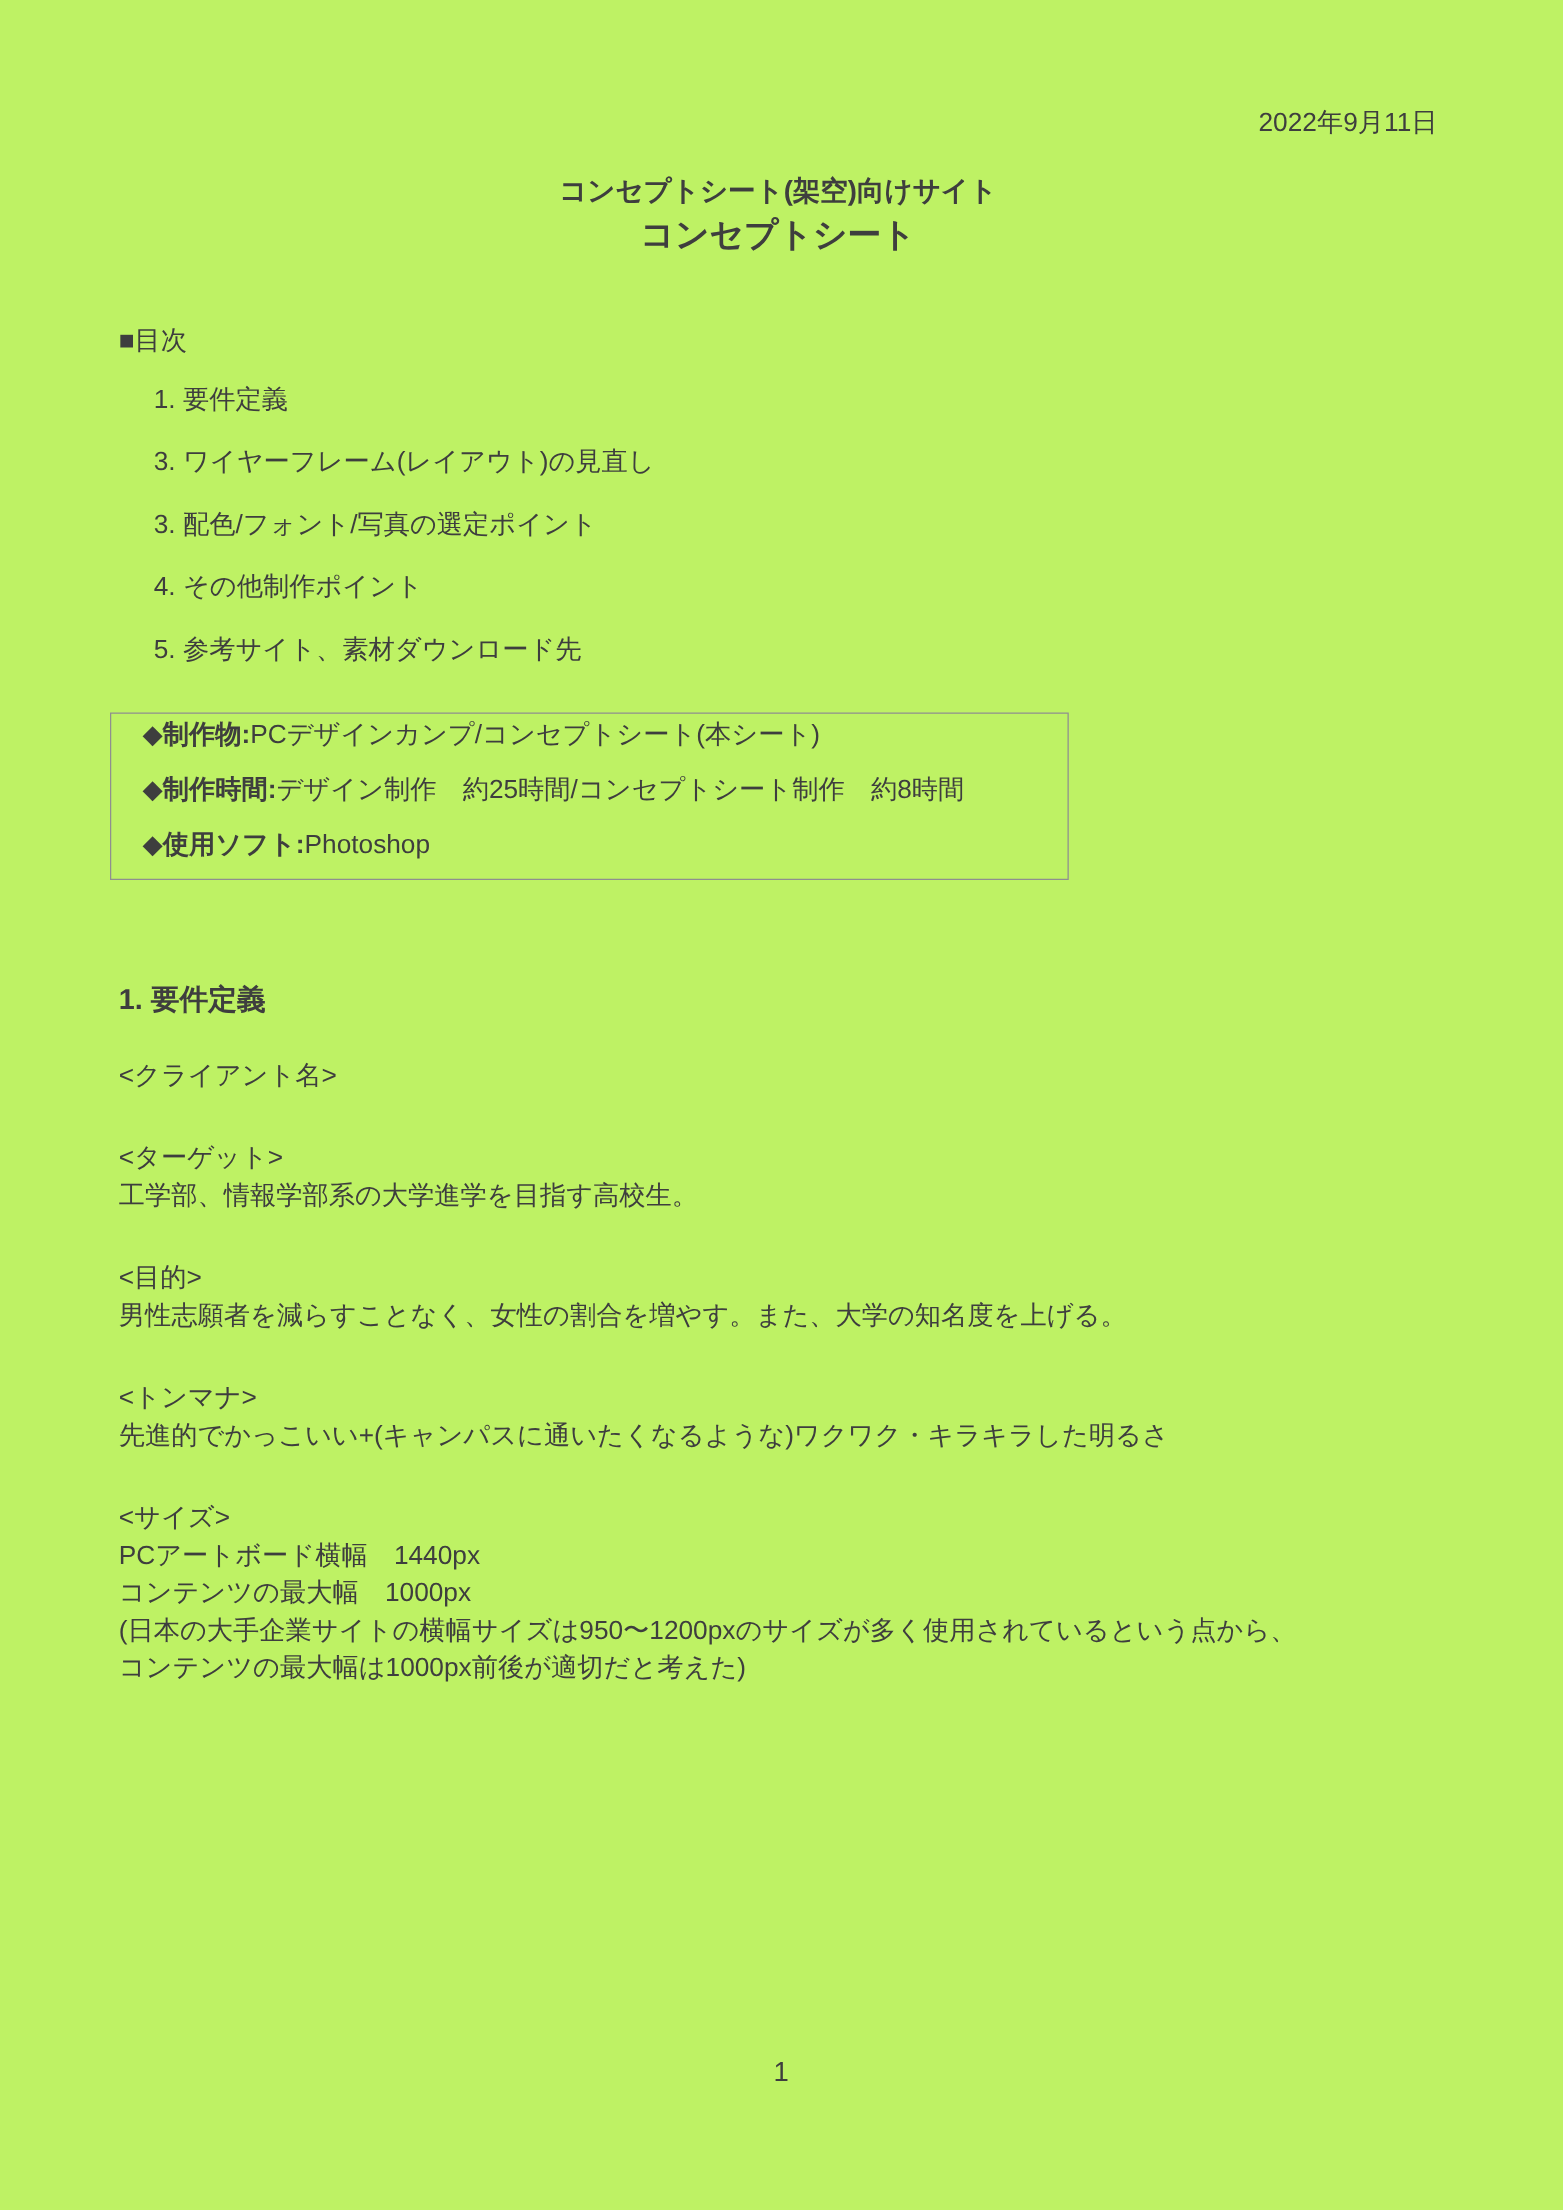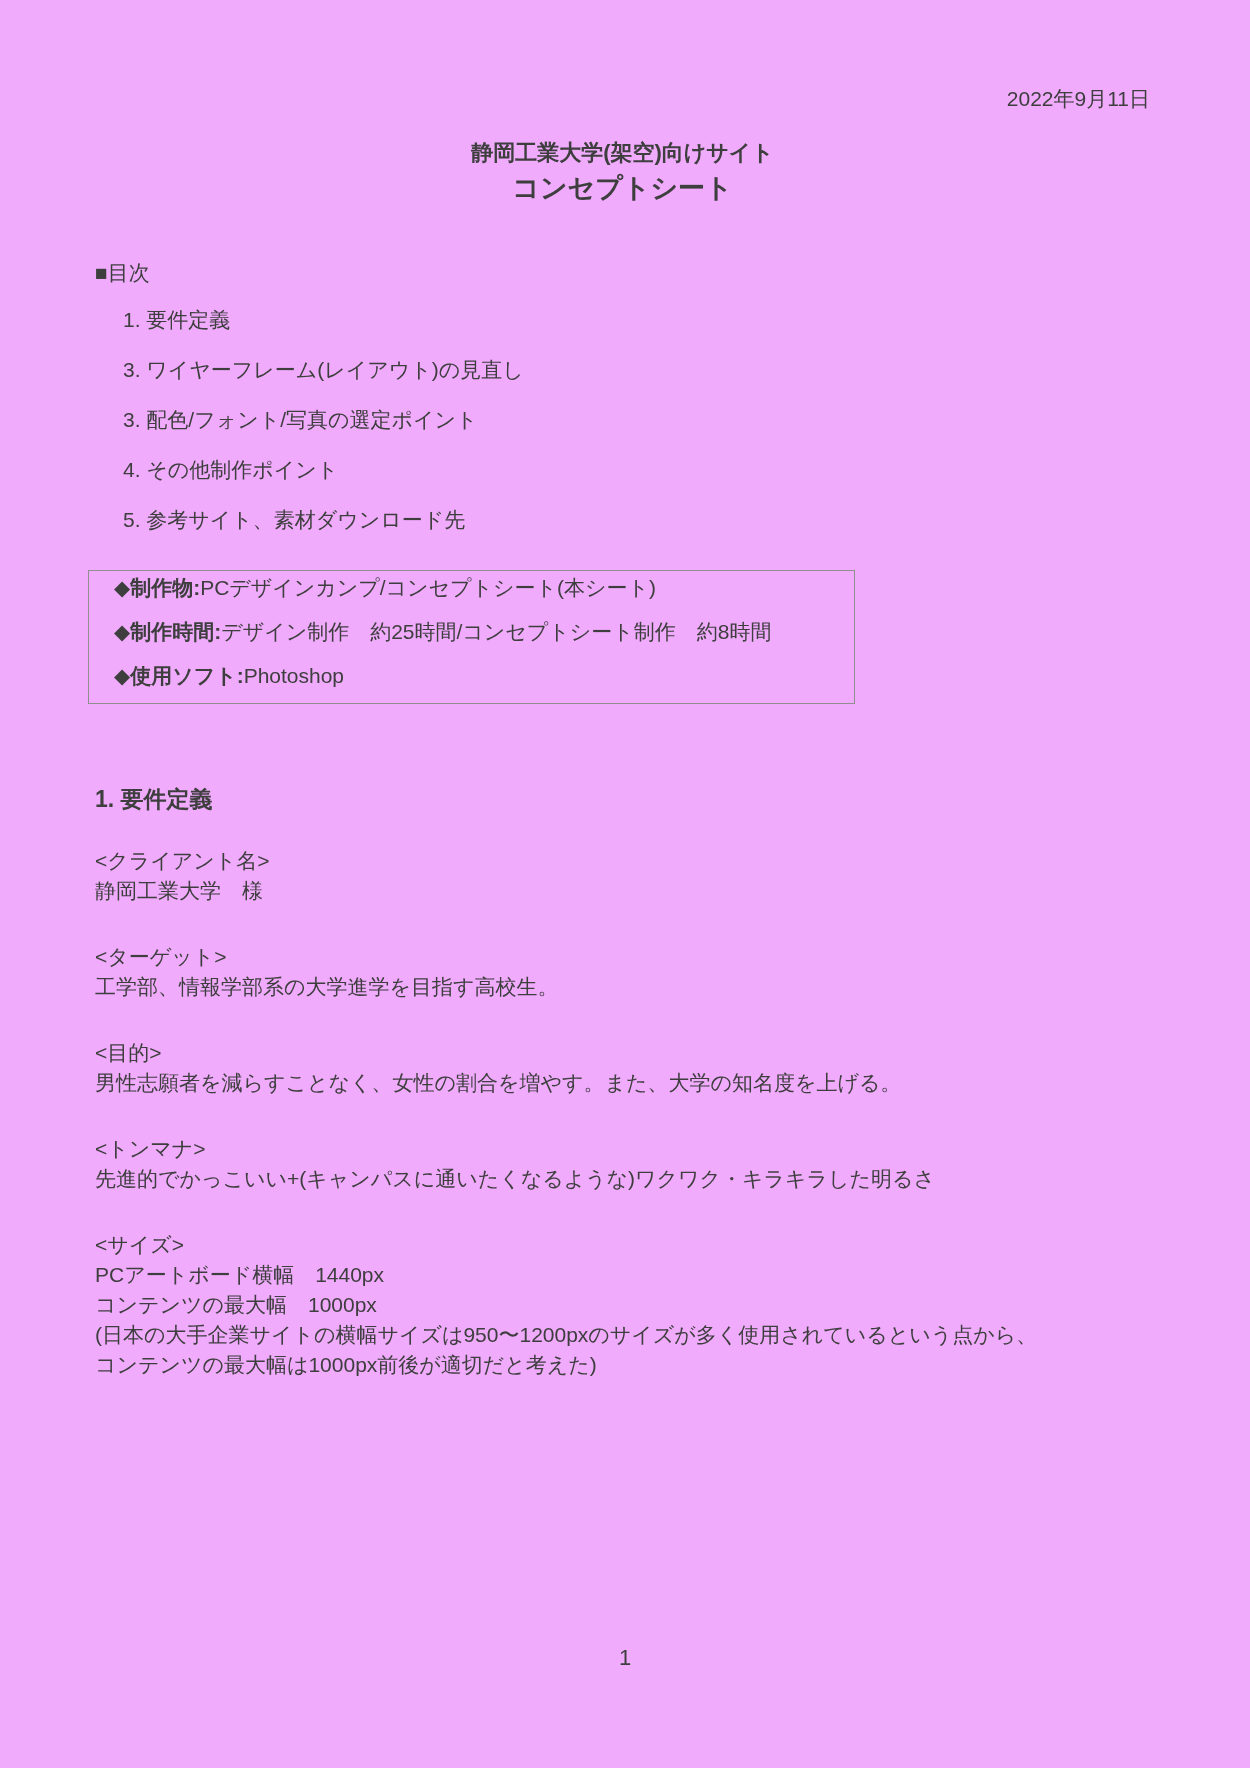--- a/index.html
+++ b/index.html
@@ -10,21 +10,21 @@
   body {
     width: 1250px;
     height: 1768px;
     font-family: "Liberation Sans", "DejaVu Sans", sans-serif;
     color: #3e3e3e;
   }
   .page {
     position: relative;
     width: 1250px;
     height: 1768px;
-    background: #f0abfc;
+    background: #bef264;
     overflow: hidden;
   }
   .content {
     padding: 0 100px 0 95px;
   }
   .header-meta {
     padding-top: 80px;
     text-align: right;
     font-size: 21px;
     line-height: 37px;
@@ -111,21 +111,21 @@
 <body>
 
 <div class="page">
   <div class="content">
 
     <div class="header-meta">
       <div>2022年9月11日</div>
     </div>
 
     <div class="title-block">
-      <div class="title-sub">静岡工業大学(架空)向けサイト</div>
+      <div class="title-sub">コンセプトシート(架空)向けサイト</div>
       <div class="title-main">コンセプトシート</div>
     </div>
 
     <div class="toc">
       <div class="toc-heading">■目次</div>
       <div class="toc-list">
         <div class="toc-item">1. 要件定義</div>
         <div class="toc-item">3. ワイヤーフレーム(レイアウト)の見直し</div>
         <div class="toc-item">3. 配色/フォント/写真の選定ポイント</div>
         <div class="toc-item">4. その他制作ポイント</div>
@@ -144,21 +144,20 @@
         <span class="info-label">◆使用ソフト:</span><span>Photoshop</span>
       </div>
     </div>
 
     <h2 class="section-heading">1. 要件定義</h2>
 
     <div class="blocks">
 
       <div class="block">
         <div class="block-line">&lt;クライアント名&gt;</div>
-        <div class="block-line">静岡工業大学　様</div>
       </div>
 
       <div class="block">
         <div class="block-line">&lt;ターゲット&gt;</div>
         <div class="block-line">工学部、情報学部系の大学進学を目指す高校生。</div>
       </div>
 
       <div class="block">
         <div class="block-line">&lt;目的&gt;</div>
         <div class="block-line">男性志願者を減らすことなく、女性の割合を増やす。また、大学の知名度を上げる。</div>

